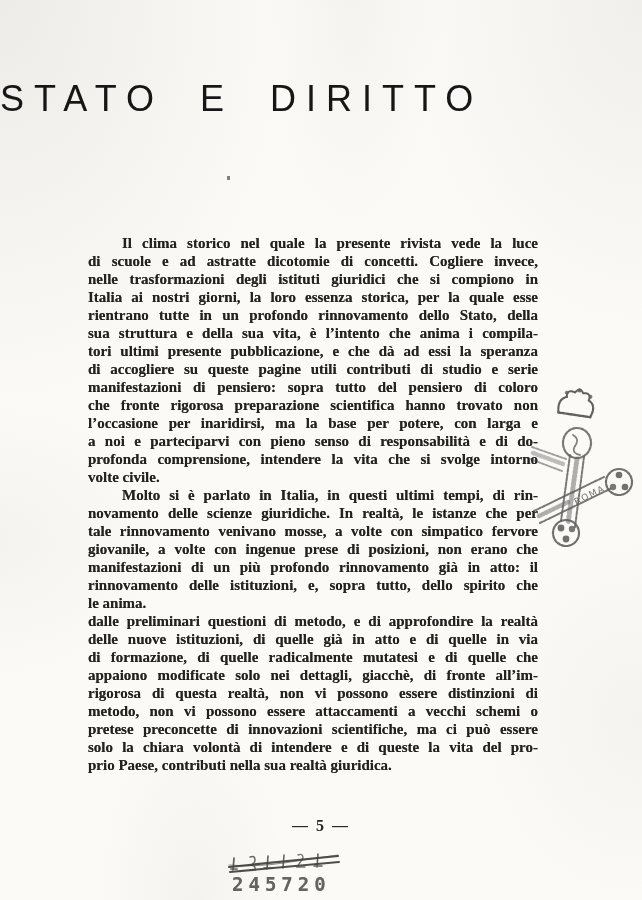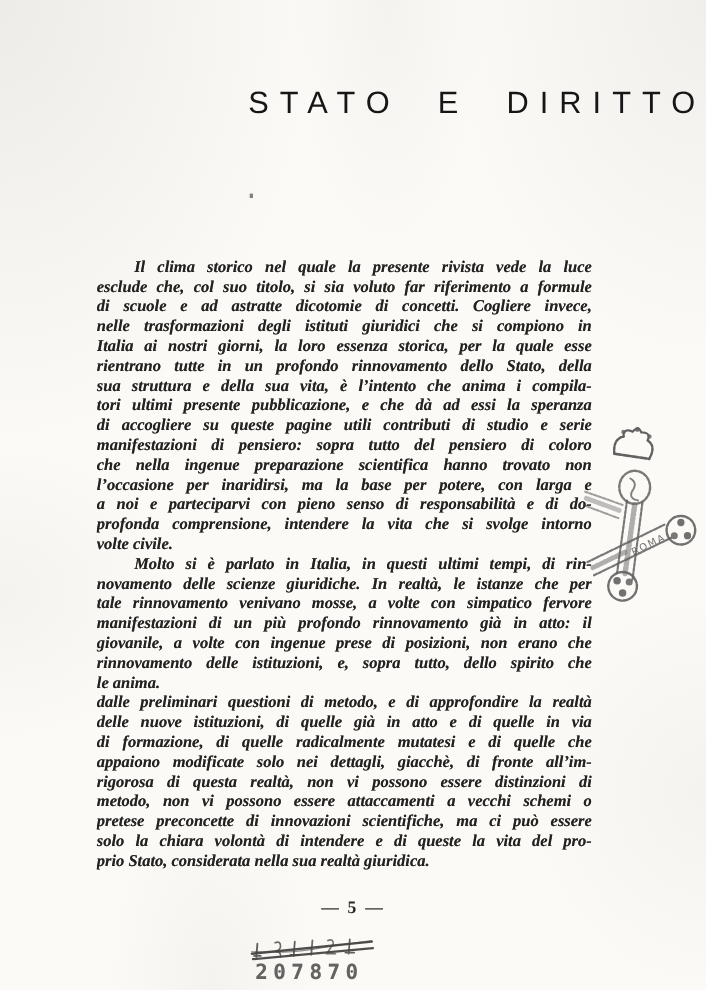--- a/index.html
+++ b/index.html
@@ -14,37 +14,36 @@
       radial-gradient(ellipse at 55% 0%, rgba(110,110,105,.05), transparent 18%),
       radial-gradient(ellipse at 0% 60%, rgba(110,110,105,.05), transparent 18%),
       radial-gradient(ellipse at 100% 80%, rgba(110,110,105,.05), transparent 18%),
       radial-gradient(ellipse at 30% 100%, rgba(110,110,105,.05), transparent 15%),
       #fbfaf7;
     font-family: "Liberation Serif", serif;
     color:#222;
   }
   .title {
     position:absolute; top:78px; left:0; width:100%;
-    text-align:right;
+    text-align:left;
     font-family:"Liberation Sans", sans-serif;
     font-weight:500;
-    font-size:28px;
+    font-size:36px;
     letter-spacing:10px;
     word-spacing:16px;
     color:#161616;
     white-space:nowrap;
   }
   .artifact-dot {
     position:absolute; left:227px; top:176px;
     width:3px; height:4px; background:#5a5a58; opacity:.75;
   }
   .body-text {
     position:absolute; left:88px; top:234px; width:450px;
     font-family:"Liberation Serif", serif;
-    font-style:italic;
     font-weight:bold;
     font-size:15px;
     line-height:18px;
     color:#232220;
     text-shadow:0 0 .45px rgba(25,25,25,.6);
   }
   .line {
     height:18px; overflow:hidden;
     text-align:justify;
     text-align-last:justify;
@@ -85,54 +84,53 @@
 
 <div class="page">
 
   <div class="title">STATO E DIRITTO</div>
 
   <div class="artifact-dot"></div>
 
   <div class="body-text">
       <div>
         <div class="line first">Il clima storico nel quale la presente rivista vede la luce</div>
-        <div class="line">esclude che, col suo titolo, si sia voluto far riferimento a formule</div>
         <div class="line">di scuole e ad astratte dicotomie di concetti. Cogliere invece,</div>
         <div class="line">nelle trasformazioni degli istituti giuridici che si compiono in</div>
         <div class="line">Italia ai nostri giorni, la loro essenza storica, per la quale esse</div>
         <div class="line">rientrano tutte in un profondo rinnovamento dello Stato, della</div>
         <div class="line">sua struttura e della sua vita, è l’intento che anima i compila-</div>
         <div class="line">tori ultimi presente pubblicazione, e che dà ad essi la speranza</div>
         <div class="line">di accogliere su queste pagine utili contributi di studio e serie</div>
         <div class="line">manifestazioni di pensiero: sopra tutto del pensiero di coloro</div>
-        <div class="line">che nella ingenue preparazione scientifica hanno trovato non</div>
+        <div class="line">che fronte rigorosa preparazione scientifica hanno trovato non</div>
         <div class="line">l’occasione per inaridirsi, ma la base per potere, con larga e</div>
         <div class="line">a noi e parteciparvi con pieno senso di responsabilità e di do-</div>
         <div class="line">profonda comprensione, intendere la vita che si svolge intorno</div>
         <div class="line plast">volte civile.</div>
       </div>
       <div>
         <div class="line first">Molto si è parlato in Italia, in questi ultimi tempi, di rin-</div>
         <div class="line">novamento delle scienze giuridiche. In realtà, le istanze che per</div>
         <div class="line">tale rinnovamento venivano mosse, a volte con simpatico fervore</div>
+        <div class="line">giovanile, a volte con ingenue prese di posizioni, non erano che</div>
         <div class="line">manifestazioni di un più profondo rinnovamento già in atto: il</div>
-        <div class="line">giovanile, a volte con ingenue prese di posizioni, non erano che</div>
         <div class="line">rinnovamento delle istituzioni, e, sopra tutto, dello spirito che</div>
         <div class="line plast">le anima.</div>
       </div>
       <div>
         <div class="line">dalle preliminari questioni di metodo, e di approfondire la realtà</div>
         <div class="line">delle nuove istituzioni, di quelle già in atto e di quelle in via</div>
         <div class="line">di formazione, di quelle radicalmente mutatesi e di quelle che</div>
         <div class="line">appaiono modificate solo nei dettagli, giacchè, di fronte all’im-</div>
         <div class="line">rigorosa di questa realtà, non vi possono essere distinzioni di</div>
         <div class="line">metodo, non vi possono essere attaccamenti a vecchi schemi o</div>
         <div class="line">pretese preconcette di innovazioni scientifiche, ma ci può essere</div>
         <div class="line">solo la chiara volontà di intendere e di queste la vita del pro-</div>
-        <div class="line plast">prio Stato, considerata nella sua realtà giuridica.</div>
+        <div class="line plast">prio Paese, contributi nella sua realtà giuridica.</div>
       </div>
     </div>
 
   <div class="page-number">— 5 —</div>
 
   <svg class="cancelled-number" width="118" height="26" viewBox="0 0 118 26">
     <g stroke="#2c2c2a" fill="none" stroke-linecap="round">
 
       <path d="M8 8 L7 20 M5 19 L11 19" stroke-width="1.7" opacity=".85"></path>
       <path d="M24 7 q5 -2 5 3 q0 4 -5 5 q6 0 5 5" stroke-width="1.5" opacity=".8"></path>
@@ -140,21 +138,21 @@
       <path d="M58 5 L57 18" stroke-width="1.6" opacity=".8"></path>
       <path d="M72 5 q5 -2 5 3 l-6 9 l8 0" stroke-width="1.4" opacity=".75"></path>
       <path d="M92 4 L91 17 M88 16 L96 16" stroke-width="1.6" opacity=".85"></path>
 
       <path d="M3 17 L112 6" stroke-width="2.2" opacity=".95"></path>
       <path d="M4 22 L113 12" stroke-width="2.1" opacity=".95"></path>
       <path d="M3 15 q30 2 55 -2 t54 -8" stroke-width="1.1" opacity=".6"></path>
     </g>
   </svg>
 
-  <div class="accession-number">207870</div>
+  <div class="accession-number">245720</div>
 
   <svg class="library-stamp" width="112" height="172" viewBox="0 0 112 172">
     <g stroke="#3b3b3b" fill="none" stroke-linecap="round">
 
       <g transform="translate(46,26) rotate(12)">
         <path d="M-16 9 L16 7" stroke-width="2.4" stroke-dasharray="2.5 1.4"></path>
         <path d="M-16 9 Q-20 -4 -11 -8 M16 7 Q20 -6 11 -9" stroke-width="2.2" stroke-dasharray="2.5 1.3"></path>
         <path d="M-11 -8 Q-13 -16 -4 -14 M11 -9 Q13 -17 4 -15 M-4 -14 Q0 -21 4 -15" stroke-width="2" stroke-dasharray="2 1.2"></path>
         <circle cx="-12" cy="-12" r="2" fill="#3b3b3b" stroke="none" opacity=".8"></circle>
         <circle cx="0" cy="-17" r="2.2" fill="#3b3b3b" stroke="none" opacity=".85"></circle>

